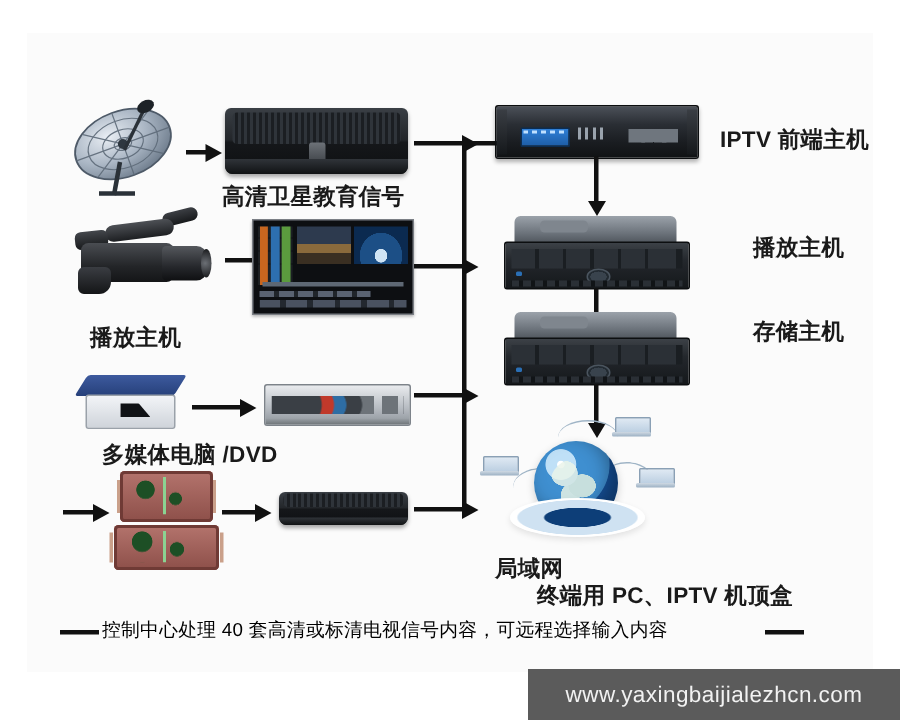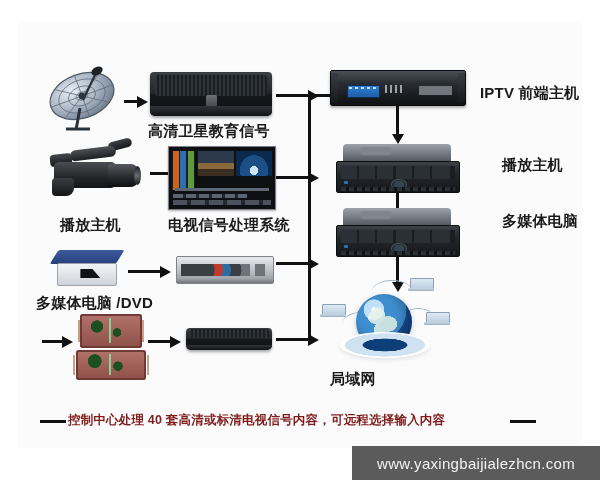--- a/index.html
+++ b/index.html
@@ -23,21 +23,21 @@
   }
   #tg-badge{left:14px;top:12px;width:130px;height:26px;font-size:15px;}
   #wm-badge{left:352px;top:446px;width:248px;height:34px;font-size:15px;}
 
   
   .lbl{
     position:absolute;color:#1a1a1a;font-size:15px;font-weight:bold;
     white-space:nowrap;letter-spacing:.2px;
   }
   .cap{
-    position:absolute;color:#7f1d1d;font-size:12.5px;font-weight:bold;
+    position:absolute;color:#000000;font-size:12.5px;font-weight:normal;
     white-space:nowrap;letter-spacing:.2px;
   }
 
   
   .arrow{position:absolute;height:0;}
   .arrow .shaft{position:absolute;left:0;top:0;height:3px;background:#111;}
   .arrow .head{
     position:absolute;top:-4px;width:0;height:0;
     border-top:6px solid transparent;border-bottom:6px solid transparent;
     border-left:11px solid #111;
@@ -289,35 +289,34 @@
 
     <div class="nle" style="left:150px;top:124px;width:106px;height:62px;">
       <div class="bins"></div>
         <div class="prevA"></div>
         <div class="prevB"></div>
       <div class="scrub"></div>
         <div class="tlbars2"></div>
         <div class="tlbars"></div>
     </div>
 
-    <div class="lbl" style="left:150px;top:194px;">电视信号处理系统</div>
     <div class="lbl" style="left:42px;top:194px;">播放主机</div>
 
     <div class="arrow" style="left:258px;top:154px;width:44px;">
       <div class="shaft" style="width:33px;"></div>
       <div class="head" style="left:32px;"></div>
     </div>
 
     <div class="mmpc" style="left:36px;top:228px;width:66px;height:36px;">
       <div class="top"></div>
         <div class="front"></div>
         <div class="mark"></div>
     </div>
 
-    <div class="lbl" style="left:18px;top:272px;text-align:right;">多媒体电脑 /DVD</div>
+    <div class="lbl" style="left:50px;top:272px;text-align:right;">多媒体电脑 /DVD</div>
 
     <div class="arrow" style="left:110px;top:248px;width:44px;">
       <div class="shaft" style="width:33px;"></div>
       <div class="head" style="left:32px;"></div>
     </div>
 
     <div class="conv" style="left:158px;top:234px;width:96px;height:26px;">
       <div class="ports"></div>
         <div class="foot"></div>
     </div>
@@ -397,21 +396,21 @@
     <div class="server" style="left:318px;top:186px;width:122px;height:50px;">
       <div class="lid"></div>
         <div class="lidcut"></div>
       <div class="face">
           <div class="bays"></div>
           <div class="led"></div>
           <div class="oval"></div>
           <div class="vents"></div>
         </div>
     </div>
-    <div class="lbl" style="left:484px;top:190px;">多媒体电脑</div>
+    <div class="lbl" style="left:484px;top:190px;">存储主机</div>
 
     <div class="vline" style="left:378px;top:234px;height:28px;"></div>
     <div class="varrow" style="left:374px;top:260px;"></div>
 
     <div class="globewrap" style="left:300px;top:256px;width:136px;height:86px;">
       <div class="wire" style="left:24px;top:34px;width:34px;height:22px;border-right:none;border-bottom:none;transform:rotate(-6deg);"></div>
       <div class="wire" style="left:84px;top:30px;width:34px;height:24px;border-left:none;border-bottom:none;transform:rotate(6deg);"></div>
       <div class="wire" style="left:54px;top:2px;width:40px;height:22px;border-right:none;border-bottom:none;"></div>
       <div class="globe">
           <div class="land"></div>
@@ -429,20 +428,21 @@
         <div class="scr"></div>
           <div class="base"></div>
       </div>
       <div class="lap" style="left:44px;top:-2px;">
         <div class="scr" style="opacity:.0"></div>
           <div class="base" style="opacity:.0"></div>
       </div>
     </div>
 
     <div class="lbl" style="left:312px;top:348px;">局域网</div>
+    <div class="lbl" style="left:340px;top:366px;">终端用 PC、IPTV 机顶盒</div>
 
     <div class="rule" style="left:22px;top:398px;width:26px;"></div>
     <div class="cap" style="left:50px;top:390px;">控制中心处理 40 套高清或标清电视信号内容，可远程选择输入内容</div>
     <div class="rule" style="left:492px;top:398px;width:26px;"></div>
 
   </div>
 
 
   <div class="badge" id="wm-badge">www.yaxingbaijialezhcn.com</div>
 

